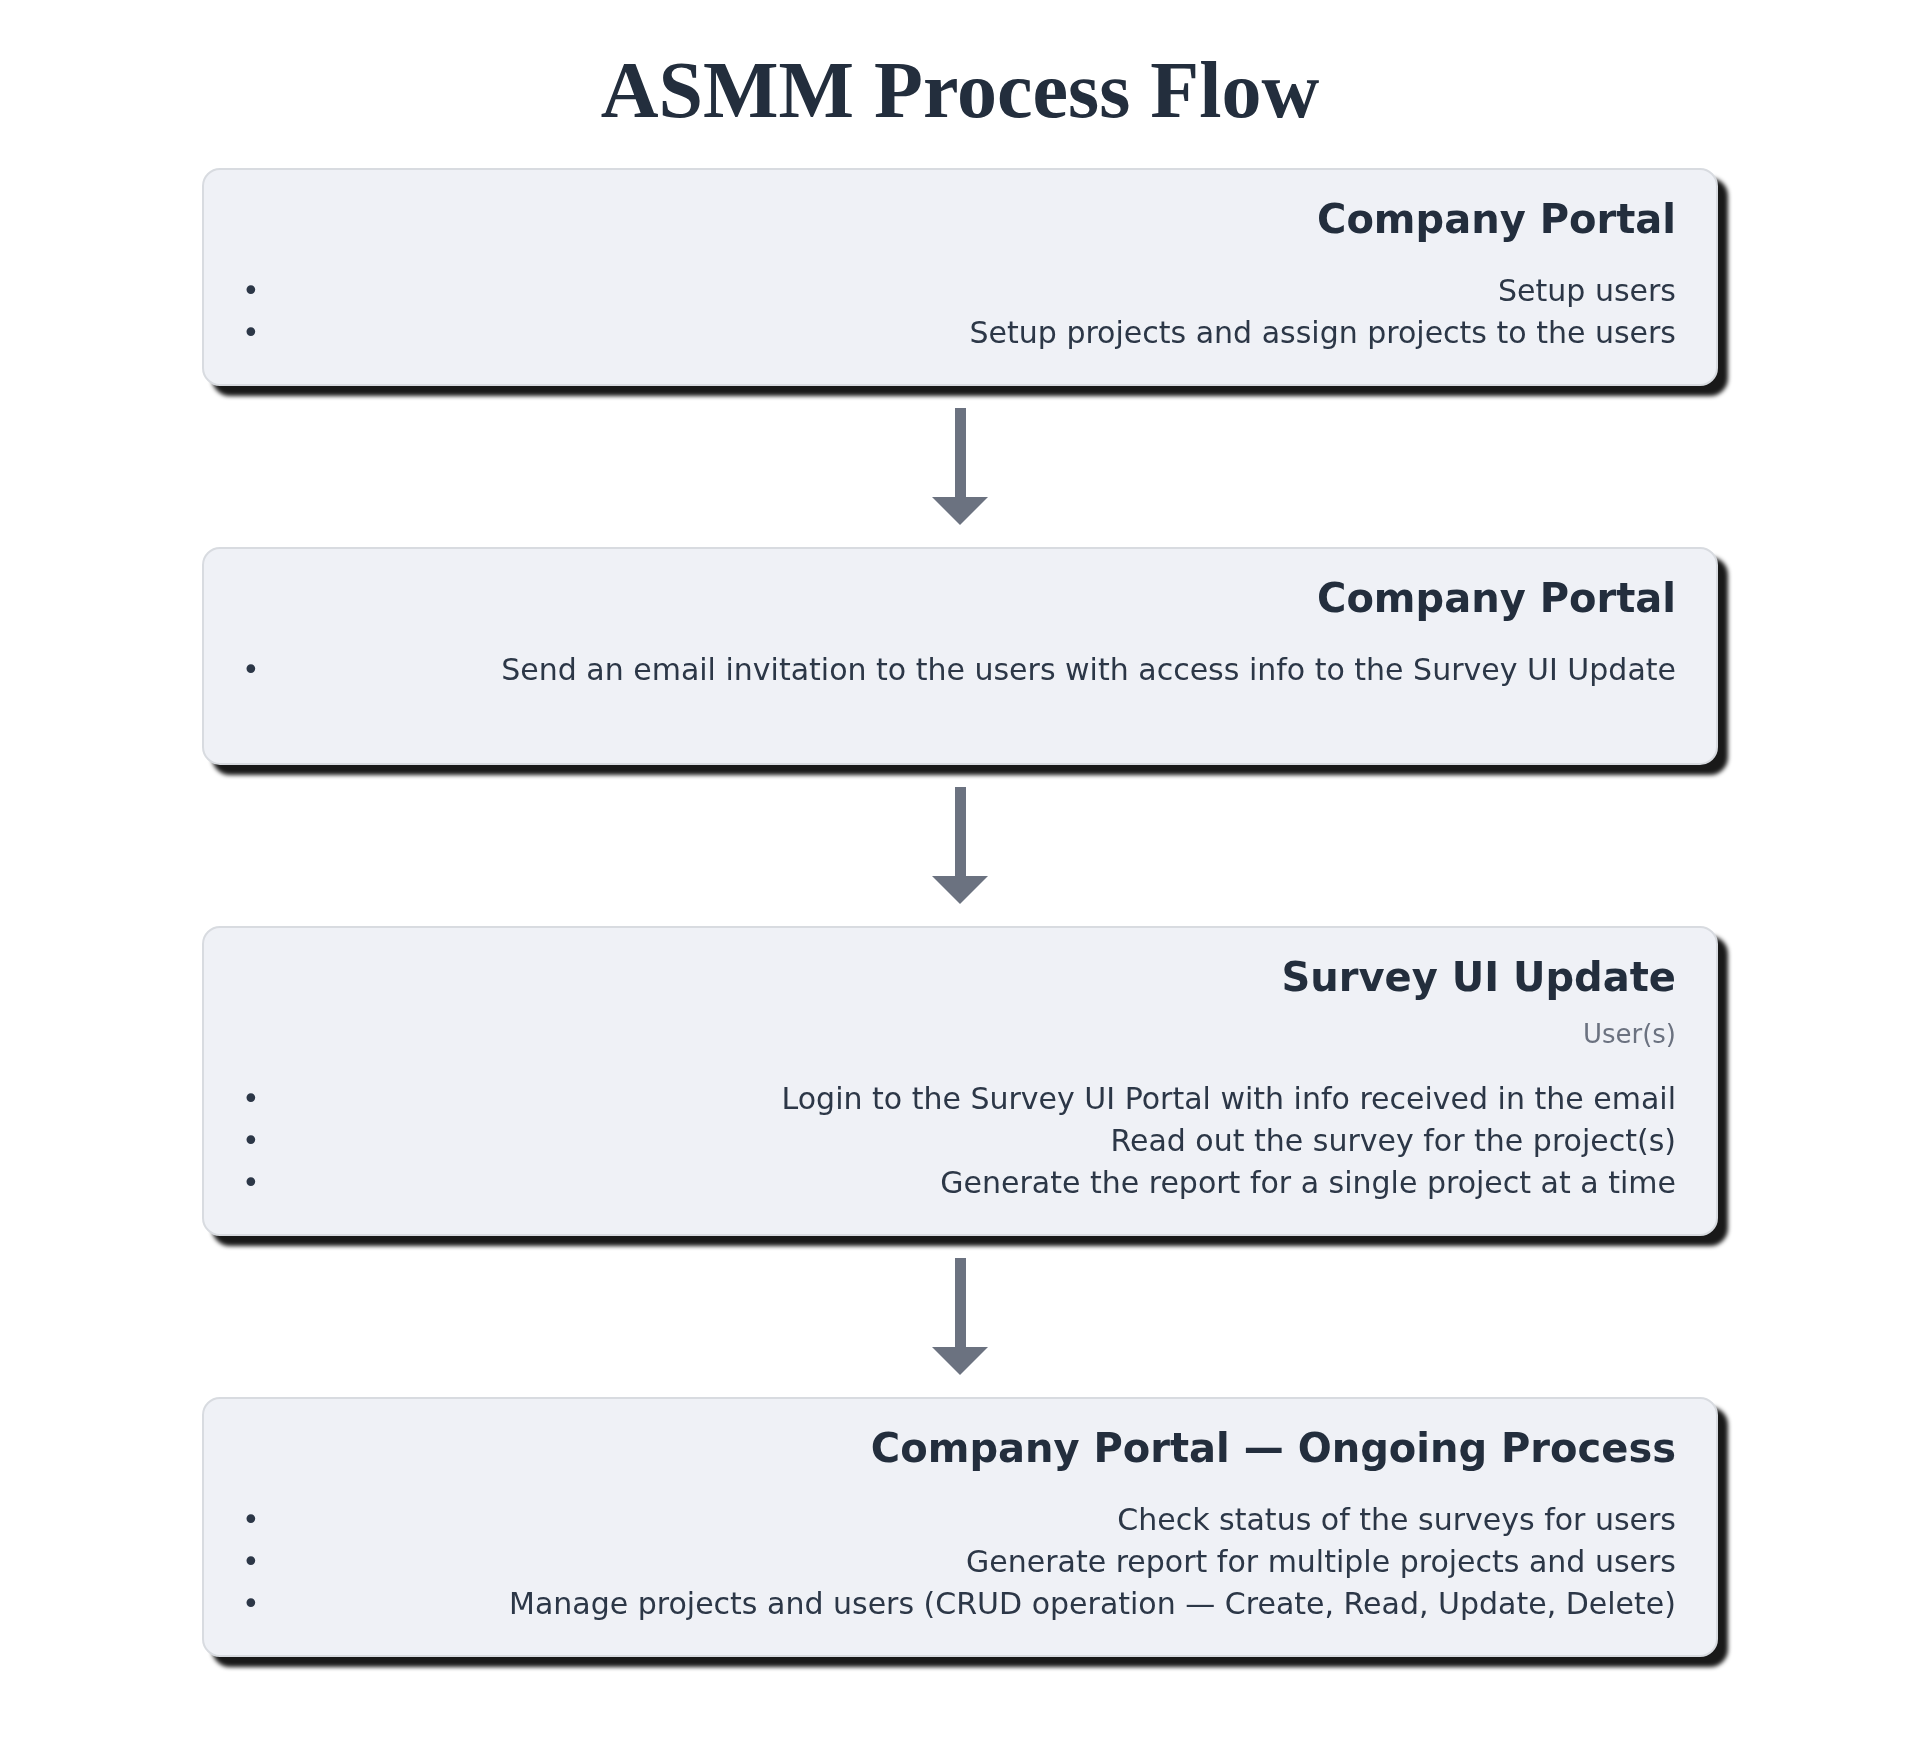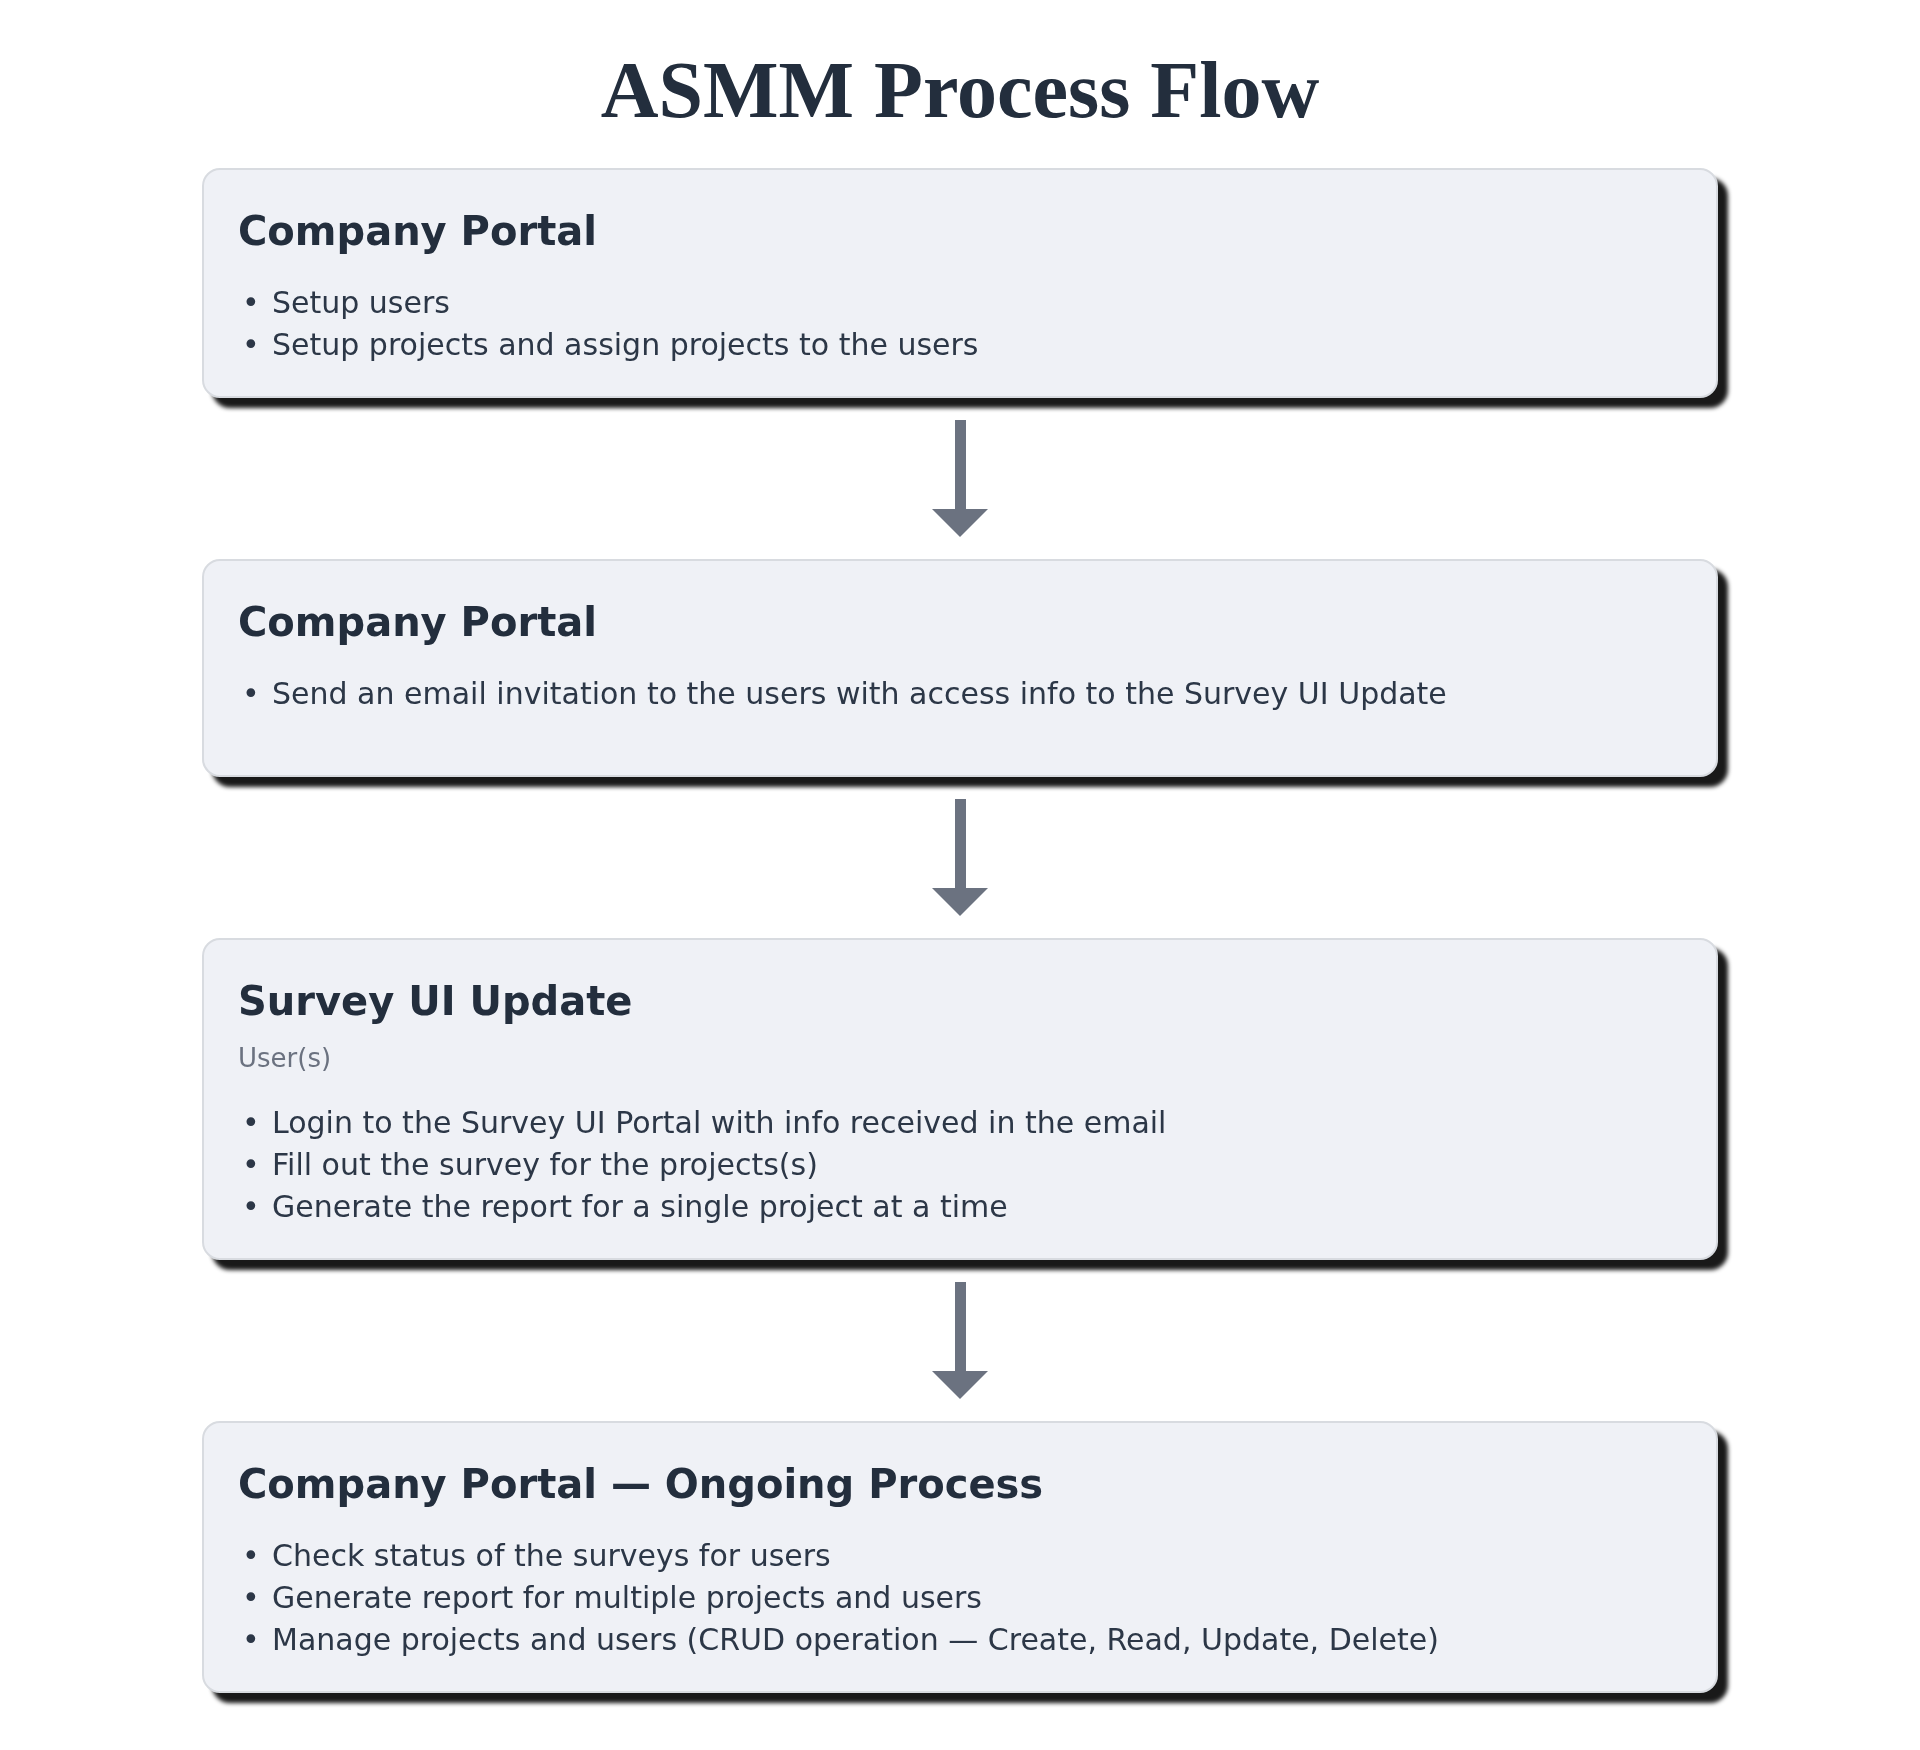--- a/index.html
+++ b/index.html
@@ -26,22 +26,23 @@
   }
   .flow {
     width: 1516px;
     margin: 30px auto 0;
   }
   .card {
     background: #eff1f6;
     border: 2px solid #d8dbe0;
     border-radius: 18px;
     box-shadow: 10px 10px 4px rgba(0, 0, 0, 0.9);
-    padding: 36px 40px 30px 34px;
+    padding: 24px 40px 30px 34px;
     min-height: 218px;
+    text-align: right;
   }
   .card h2 {
     margin: 0;
     font-size: 40px;
     line-height: 1.25;
     font-weight: bold;
     color: #232e3d;
   }
   .card .subtitle {
     margin: 16px 0 0;
@@ -118,21 +119,21 @@
   <div class="arrow">
     <div class="shaft"></div>
     <div class="head"></div>
   </div>
 
   <section class="card">
     <h2>Survey UI Update</h2>
     <p class="subtitle">User(s)</p>
     <ul>
       <li>Login to the Survey UI Portal with info received in the email</li>
-      <li>Fill out the survey for the projects(s)</li>
+      <li>Read out the survey for the project(s)</li>
       <li>Generate the report for a single project at a time</li>
     </ul>
   </section>
 
   <div class="arrow">
     <div class="shaft"></div>
     <div class="head"></div>
   </div>
 
   <section class="card">

